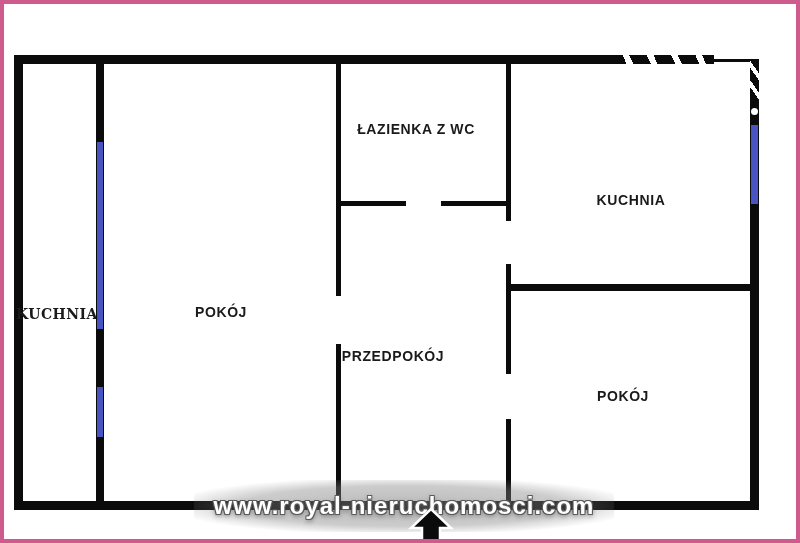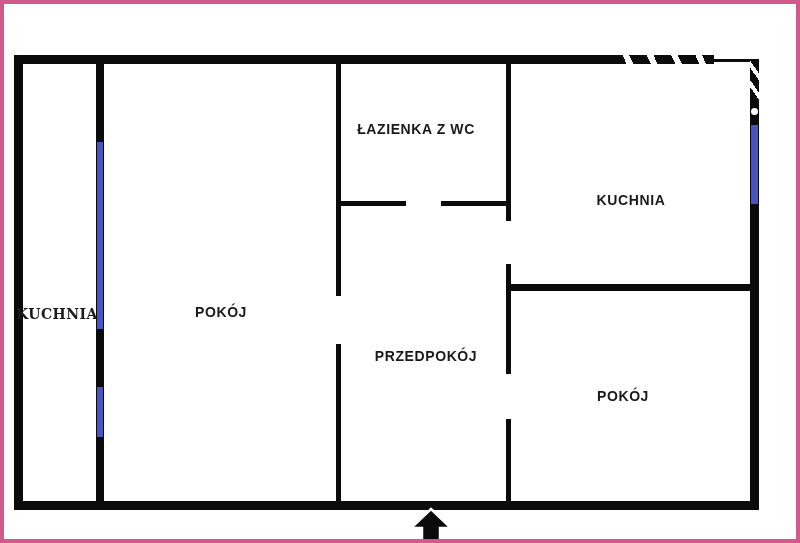--- a/index.html
+++ b/index.html
@@ -105,21 +105,24 @@
   <div class="wall" style="left:437px; top:197px; width:70px; height:5px;"></div>
 
   <div class="wall" style="left:507px; top:280px; width:239px; height:7px;"></div>
 
   <div class="wall" style="left:310px; top:536px; width:22px; height:5px;"></div>
 
   <div class="room-label" style="left:412px; top:125px;">ŁAZIENKA Z WC</div>
   <div class="room-label" style="left:627px; top:196px;">KUCHNIA</div>
   <div class="room-label serif" style="left:53px; top:310px;">KUCHNIA</div>
   <div class="room-label" style="left:217px; top:308px;">POKÓJ</div>
-  <div class="room-label" style="left:422px; top:352px;">PRZEDPOKÓJ</div>
+  <div class="room-label" style="left:389px; top:352px;">PRZEDPOKÓJ</div>
   <div class="room-label" style="left:619px; top:392px;">POKÓJ</div>
 
+  <div class="watermark-band">
+    <span class="watermark-text">www.royal-nieruchomosci.com</span>
+  </div>
 
   <svg class="entrance-arrow" viewBox="0 0 48 40">
     <path d="M24 2 L44 21 L33 21 L33 39 L15 39 L15 21 L4 21 Z" fill="#0b0b0b" stroke="#ffffff" stroke-width="2.5" stroke-linejoin="miter"></path>
   </svg>
 
 </div>
 
 </body></html>

